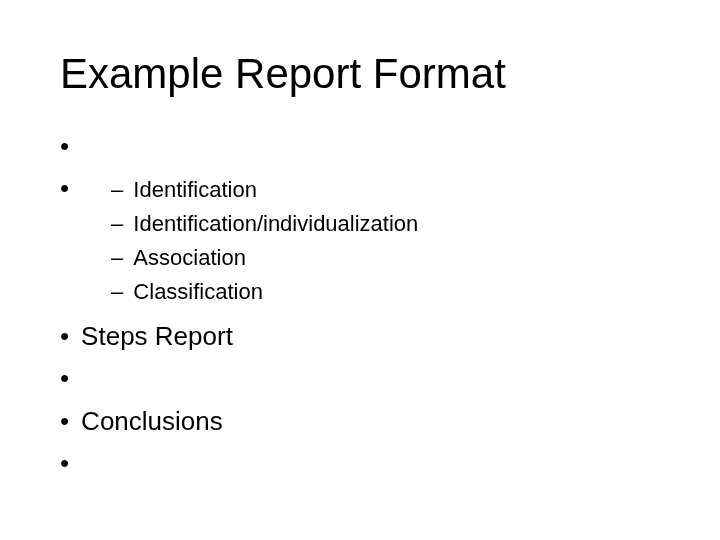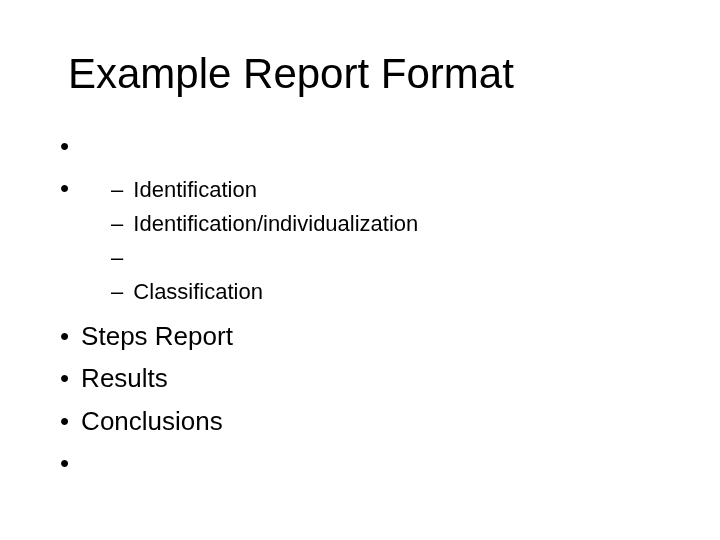--- a/index.html
+++ b/index.html
@@ -24,21 +24,20 @@
       display: flex;
       flex-direction: column;
     }
 
     .slide-title {
       font-size: 42px;
       font-weight: normal;
       color: #000000;
       margin-bottom: 30px;
       margin-top: 10px;
-      margin-left: 8px;
     }
 
     .content {
       display: flex;
       flex-direction: column;
       gap: 6px;
     }
 
     .bullet-item {
       display: flex;
@@ -95,37 +94,37 @@
           <div class="sub-item">
             <span class="sub-dash">–</span>
             <span>Identification</span>
           </div>
           <div class="sub-item">
             <span class="sub-dash">–</span>
             <span>Identification/individualization</span>
           </div>
           <div class="sub-item">
             <span class="sub-dash">–</span>
+            <span>Association</span>
           </div>
           <div class="sub-item">
             <span class="sub-dash">–</span>
             <span>Classification</span>
           </div>
         </div>
       </div>
     </div>
 
     <div class="bullet-item">
       <span class="bullet-symbol">•</span>
       <span>Steps Report</span>
     </div>
 
     <div class="bullet-item">
       <span class="bullet-symbol">•</span>
-      <span>Results</span>
     </div>
 
     <div class="bullet-item">
       <span class="bullet-symbol">•</span>
       <span>Conclusions</span>
     </div>
 
     <div class="bullet-item">
       <span class="bullet-symbol">•</span>
     </div>

